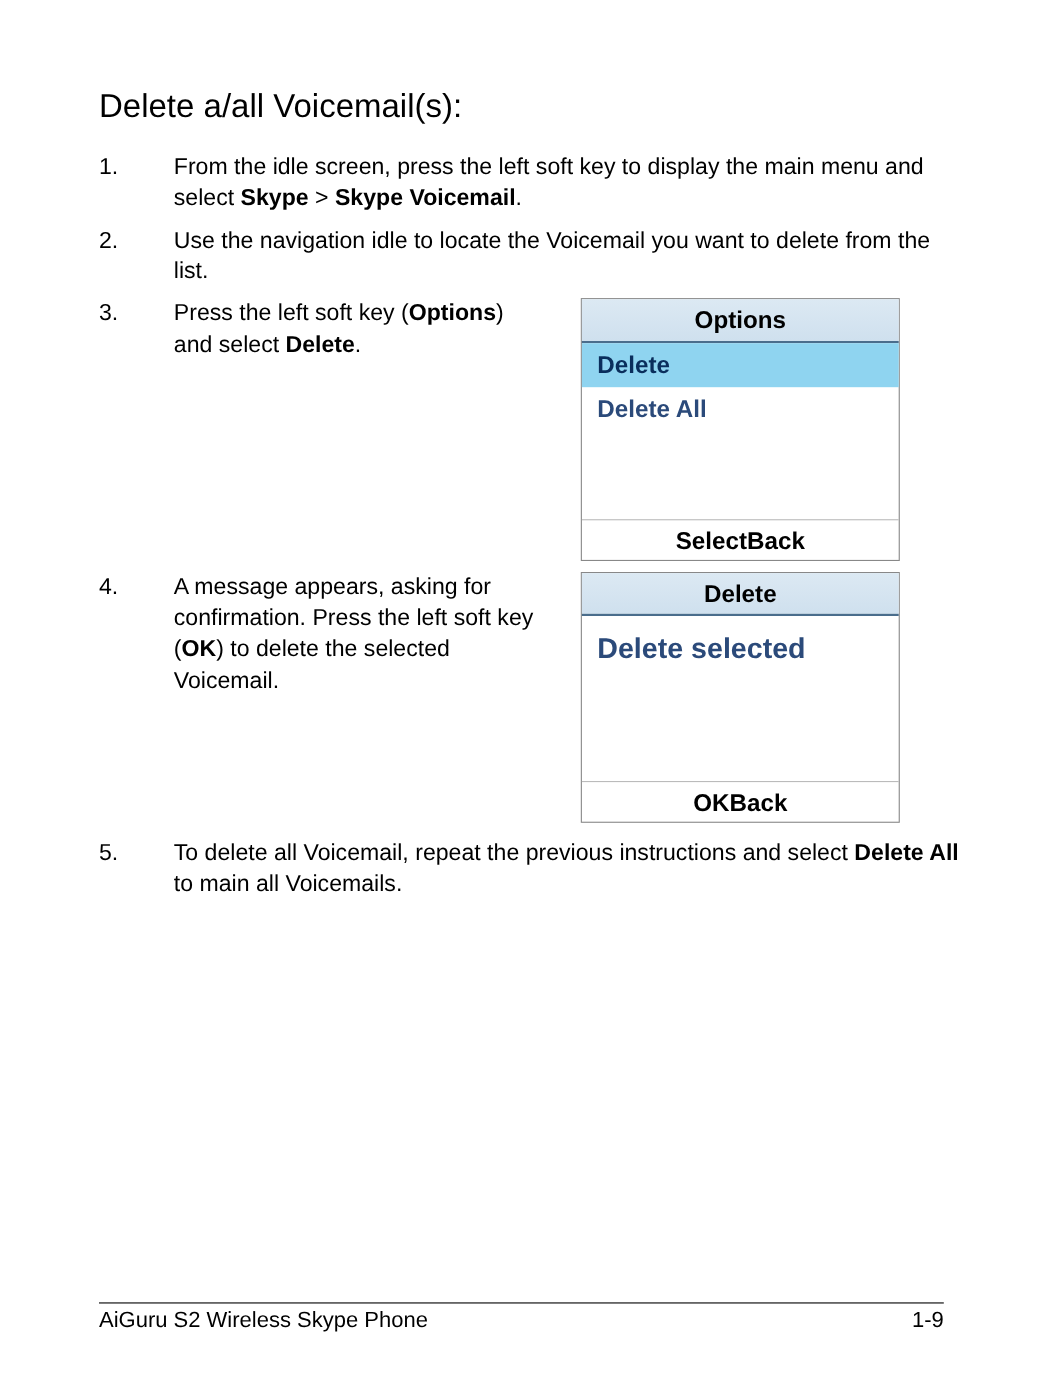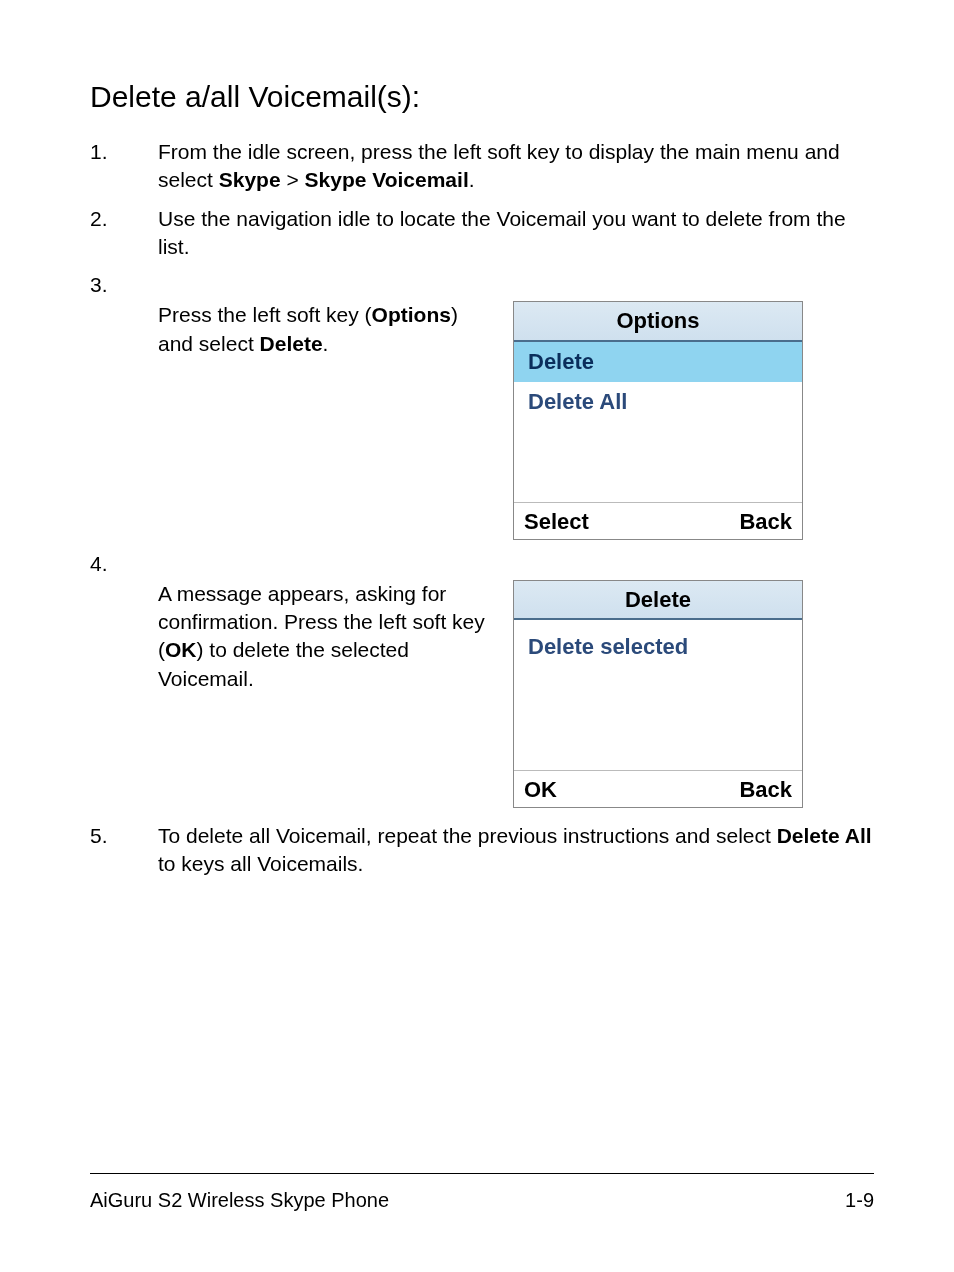--- a/index.html
+++ b/index.html
@@ -29,22 +29,21 @@
   ol.steps > li .num {
     width: 68px;
     flex-shrink: 0;
   }
   ol.steps > li .body {
     flex: 1;
   }
   .step-row {
     display: flex;
     align-items: flex-start;
-    gap: 15px;
-    margin-top: 30px;
+    gap: 30px;
   }
   .step-text {
     flex: 1;
     max-width: 340px;
   }
   .phone-screen {
     width: 290px;
     border: 1px solid #888;
     background: #fff;
     font-family: Arial, sans-serif;
@@ -66,44 +65,44 @@
     font-size: 22px;
     color: #2b4a7a;
     padding: 5px 14px;
   }
   .menu-item.selected {
     background: #8fd4f0;
     color: #0a2e5c;
   }
   .phone-softkeys {
     display: flex;
-    justify-content: space-between;
+    justify-content: center;
     padding: 4px 10px 2px 10px;
     border-top: 1px solid #bbb;
     font-weight: bold;
     font-size: 22px;
     color: #000;
   }
   .confirm-body {
     padding: 10px 14px;
     min-height: 150px;
   }
   .confirm-l1, .confirm-l2 {
     font-weight: bold;
-    font-size: 22px;
+    font-size: 26px;
     color: #2b4a7a;
     line-height: 1.5;
   }
   .footer {
     position: absolute;
     bottom: 60px;
     left: 90px;
-    right: 80px;
+    right: 96px;
     border-top: 1px solid #000;
-    padding-top: 15px;
+    padding-top: 4px;
     display: flex;
     justify-content: space-between;
     font-size: 20px;
   }
   strong { font-weight: bold; text-align: center; }
 </style>
 </head>
 <body>
 
 <h2 class="section-title">Delete a/all Voicemail(s):</h2>
@@ -161,21 +160,21 @@
             <span>Back</span>
           </div>
         </div>
       </div>
     </div>
   </li>
 
   <li style="margin-top:14px;">
     <div class="num">5.</div>
     <div class="body">
-      <span>To delete all Voicemail, repeat the previous instructions and select </span><strong>Delete All</strong><span> to keys all Voicemails.</span>
+      <span>To delete all Voicemail, repeat the previous instructions and select </span><strong>Delete All</strong><span> to main all Voicemails.</span>
     </div>
   </li>
 
 </ol>
 
 <div class="footer">
   <span>AiGuru S2 Wireless Skype Phone</span>
   <span>1-9</span>
 </div>
 

